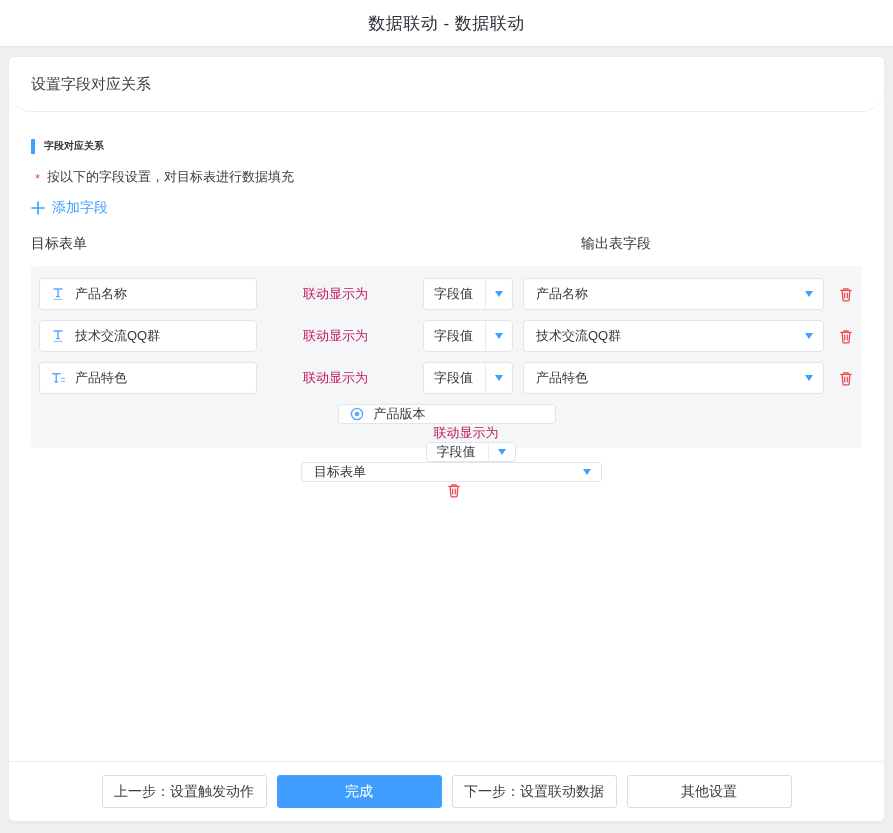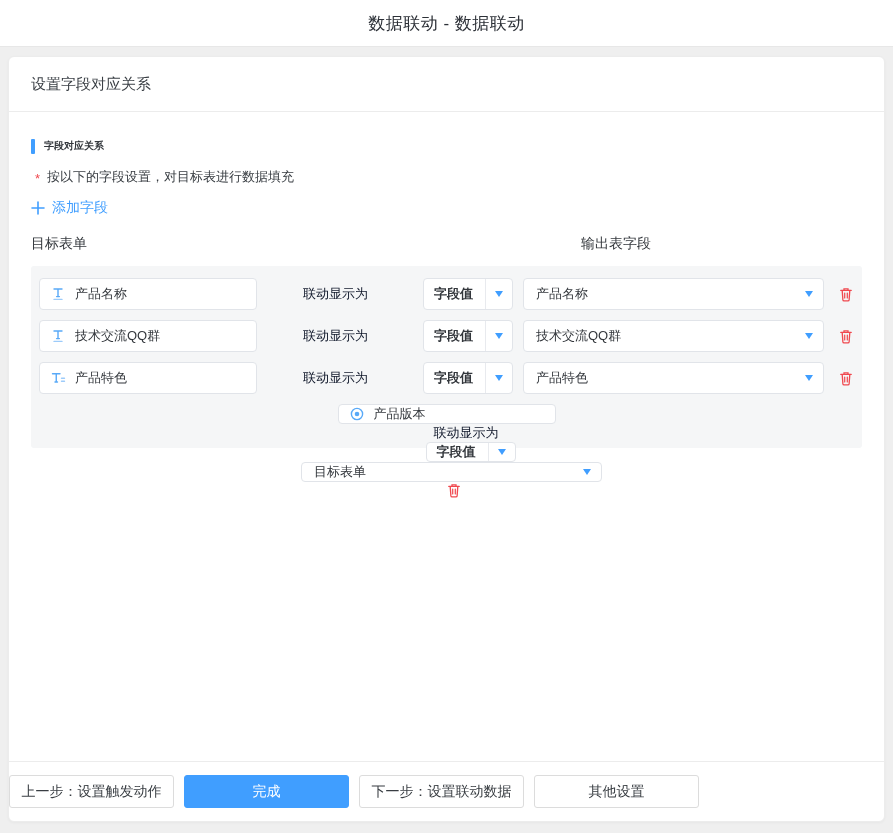--- a/index.html
+++ b/index.html
@@ -20,21 +20,21 @@
 
   
   .card {
     position:absolute; left:8px; right:8px; top:56px; bottom:11px;
     background:#ffffff; border:1px solid #ececec; border-radius:6px;
     box-shadow:0 1px 3px rgba(0,0,0,.04);
     display:flex; flex-direction:column;
   }
   .card-header {
     height:55px; flex:0 0 55px; padding:0 22px; display:flex; align-items:center;
-    border-bottom:1px solid #ececec; font-size:15px; color:#3a3f45;
+    border-bottom:1px solid #ececec; font-size:15px; color:#3a3f45;border-radius:22px;
   }
   .card-body { flex:1 1 auto; padding:26px 22px 0 22px; overflow:hidden; }
 
   .section-title { display:flex; align-items:center; height:16px; }
   .section-title .bar { width:4px; height:15px; background:#409eff; margin-right:9px; border-radius:1px; }
   .section-title .txt { font-size:10px; font-weight:bold; color:#33373c; }
 
   .note { margin-top:14px; height:18px; display:flex; align-items:center; font-size:13px; color:#383d42; }
   .note .star { color:#f0484f; margin:2px 7px 0 4px; font-size:13px; }
 
@@ -53,43 +53,43 @@
   .map-row { display:flex; align-items:center; height:32px; margin-bottom:10px; }
   .map-row:last-child { margin-bottom:0;flex-direction:column; }
 
   .field-box {
     width:218px; height:32px; background:#fff; border:1px solid #e1e4e9; border-radius:4px;
     display:flex; align-items:center; padding:0 10px; gap:9px; font-size:13px; color:#33373c;
     cursor:pointer;
   }
   .ficon { width:16px; height:16px; display:flex; align-items:center; justify-content:center; flex:0 0 16px; }
 
-  .linkage { margin-left:46px; width:72px; font-size:13px; color:#0f172a; white-space:nowrap; }
+  .linkage { margin-left:46px; width:72px; font-size:13px; color:#be185d; white-space:nowrap; }
 
   .sel {
     height:32px; background:#fff; border:1px solid #e1e4e9; border-radius:4px;
     display:flex; align-items:center; font-size:13px; color:#33373c; cursor:pointer;
   }
   .sel-small { margin-left:48px; width:90px; }
-  .sel-small .sel-text { flex:1; padding-left:10px;font-weight:bold; }
+  .sel-small .sel-text { flex:1; padding-left:10px; }
   .caret-zone {
     width:27px; height:100%; border-left:1px solid #e8eaee;
     display:flex; align-items:center; justify-content:center;
   }
   .sel-big { margin-left:10px; width:301px; justify-content:space-between; padding:0 10px 0 12px; }
   .caret {
     width:0; height:0; border-left:4.5px solid transparent; border-right:4.5px solid transparent;
     border-top:6px solid #409eff;
   }
   .trash { margin-left:14px; display:flex; align-items:center; cursor:pointer; }
 
   
   .card-footer {
     flex:0 0 60px; border-top:1px solid #ececec;
-    display:flex; align-items:center; gap:10px;
+    display:flex; align-items:center; justify-content:center; gap:10px;
   }
   .btn {
     width:165px; height:33px; background:#fff; border:1px solid #dcdcdc; border-radius:3px;
     display:flex; align-items:center; justify-content:center;
     font-size:14px; color:#383d42; cursor:pointer; white-space:nowrap;
   }
   .btn-primary { background:#409eff; border-color:#409eff; color:#ffffff; }
 </style>
 </head>
 <body>

